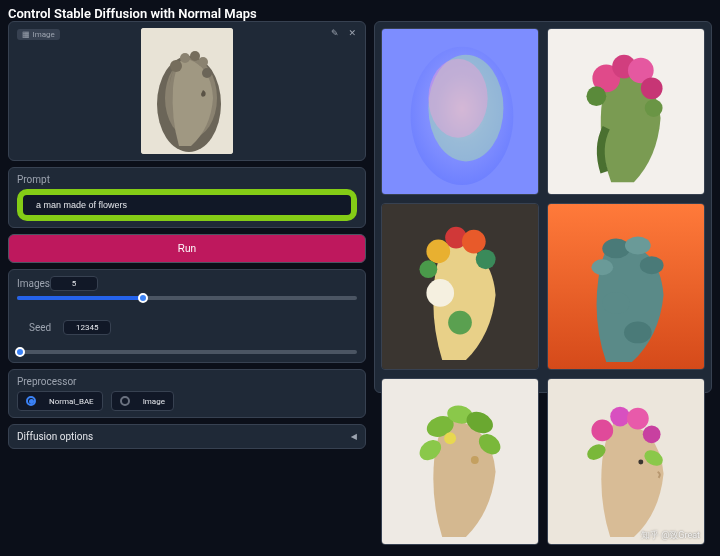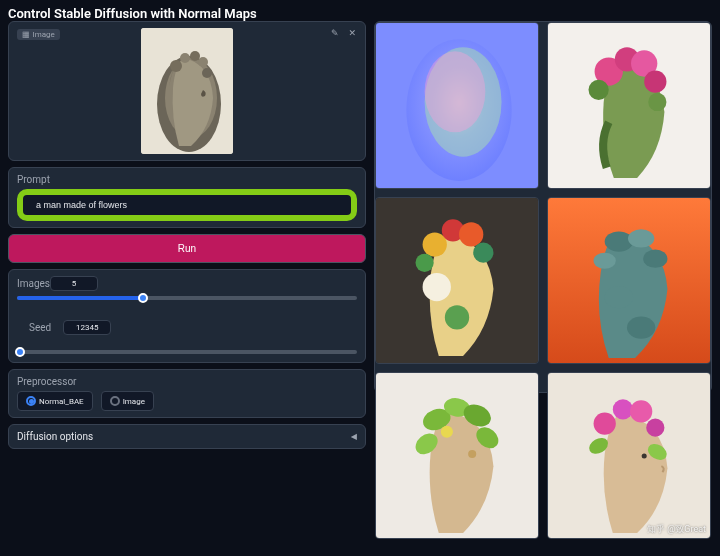--- a/index.html
+++ b/index.html
@@ -117,21 +117,21 @@
     height: 10px;
     background: #3b82f6;
     border: 2px solid #fff;
     border-radius: 50%;
     transform: translate(-50%, -50%);
   }
   .radio-group { display: flex; gap: 8px; margin-top: 4px; }
   .radio-chip {
     display: flex;
     align-items: center;
-    gap: 3px;
+    gap: 13px;
     background: #111827;
     border: 1px solid #374151;
     border-radius: 4px;
     padding: 4px 8px;
     font-size: 8px;
     cursor: pointer;
   }
   .radio-dot {
     width: 10px; height: 10px;
     border-radius: 50%;
@@ -151,20 +151,21 @@
     display: flex;
     justify-content: space-between;
     align-items: center;
     cursor: pointer;
   }
   .advanced-arrow { font-size: 8px; color: #9ca3af; }
   .gallery-panel {
     background: #1f2937;
     border: 1px solid #374151;
     border-radius: 6px;
+    padding: 6px;
     height: 372px;
   }
   .gallery {
     display: grid;
     grid-template-columns: 1fr 1fr;
     gap: 8px;
   }
   .gallery-item {
     height: 167px;
     border: 1px solid #374151;

